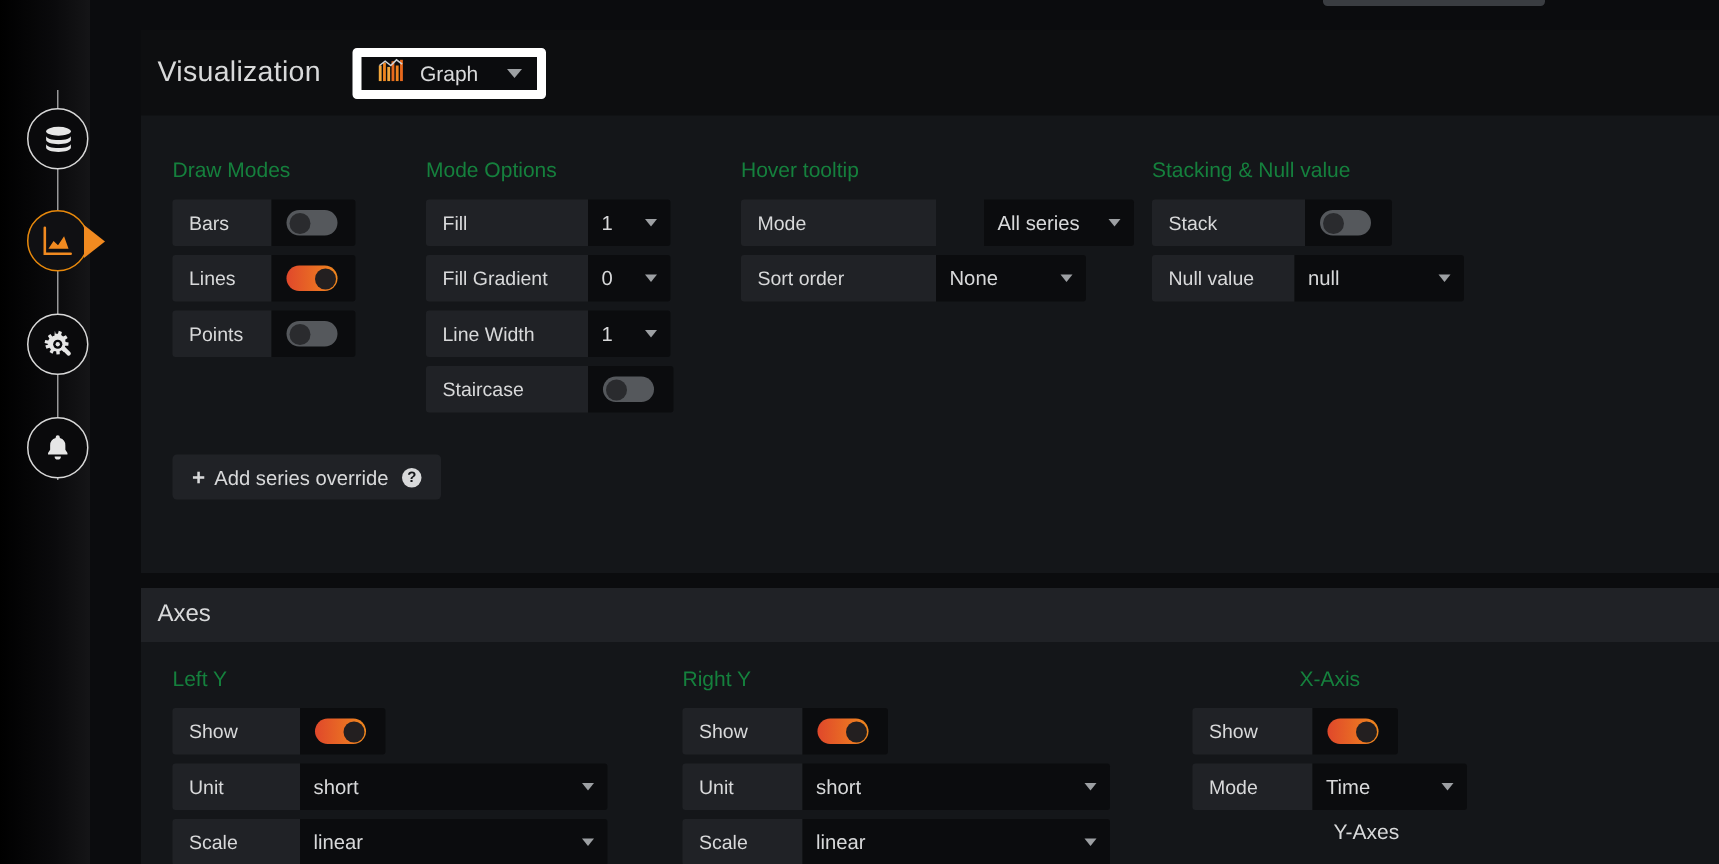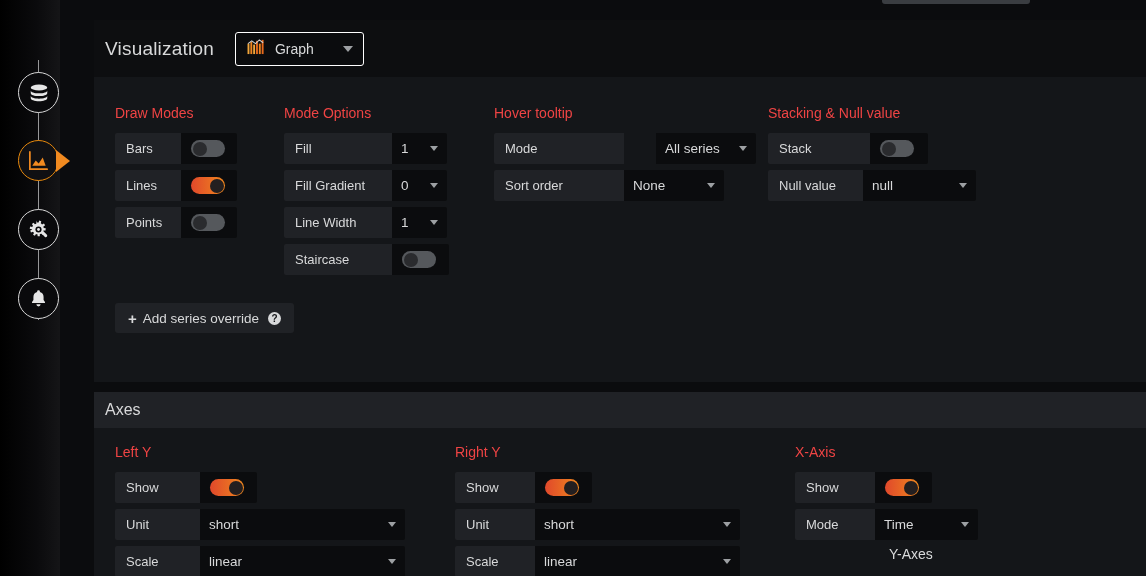--- a/index.html
+++ b/index.html
@@ -51,21 +51,21 @@
   
   #viz-header {
     position: absolute; left: 0; top: 0; height: 57px; left: 0; right: 0;
     display: flex; align-items: center; padding-left: 11px;
   }
   #viz-title {
     font-size: 19px; color: #d8d9da; font-weight: 400; letter-spacing: .2px;
   }
   #viz-picker {
     margin-left: 21px; height: 34px; min-width: 129px;
-    border: 1px solid #ffffff; border-radius: 3px;
+    border: 6px solid #ffffff; border-radius: 3px;
     background: #0b0c0e;
     display: flex; align-items: center; gap: 9px; padding: 0 10px 0 11px;
   }
   #viz-picker .picker-label { font-size: 14px; color: #d8d9da; flex: 1; }
   .caret {
     width: 0; height: 0;
     border-left: 5px solid transparent; border-right: 5px solid transparent;
     border-top: 6px solid #9da0a3;
   }
   .caret.sm {
@@ -74,21 +74,21 @@
 
   
   #viz-body {
     position: absolute; left: 0; top: 57px; right: 0; bottom: 0;
     background: #141619;
   }
 
   .cols { position: absolute; left: 0; top: 0; right: 0; }
   .col { position: absolute; top: 0; }
   .col-title {
-    font-size: 14px; color: #ef4444; white-space: nowrap;
+    font-size: 14px; color: #15803d; white-space: nowrap;
     margin-bottom: 12px;
   }
 
   
   .opt {
     display: flex; align-items: stretch; margin-bottom: 6px;
     height: 31px;
   }
   .opt .lab {
     background: #202226; color: #d8d9da;
@@ -375,21 +375,21 @@
               </div>
             </div>
             <div class="opt">
               <div class="lab" style="width: 80px;">Scale</div>
               <div class="ctl sel" style="width: 205px;">
                 <span class="val">linear</span>
                 <span class="caret sm"></span>
               </div>
             </div>
           </div>
-          <div class="col" style="left: 701px;">
+          <div class="col" style="left: 701px; text-align: center;">
             <div class="col-title" style="font-size: 14px;">X-Axis</div>
             <div class="opt">
               <div class="lab" style="width: 80px;">Show</div>
               <div class="ctl toggle-cell" style="width: 57px;">
                 <div class="switch on">
                   <div class="knob"></div>
                 </div>
               </div>
             </div>
             <div class="opt">

